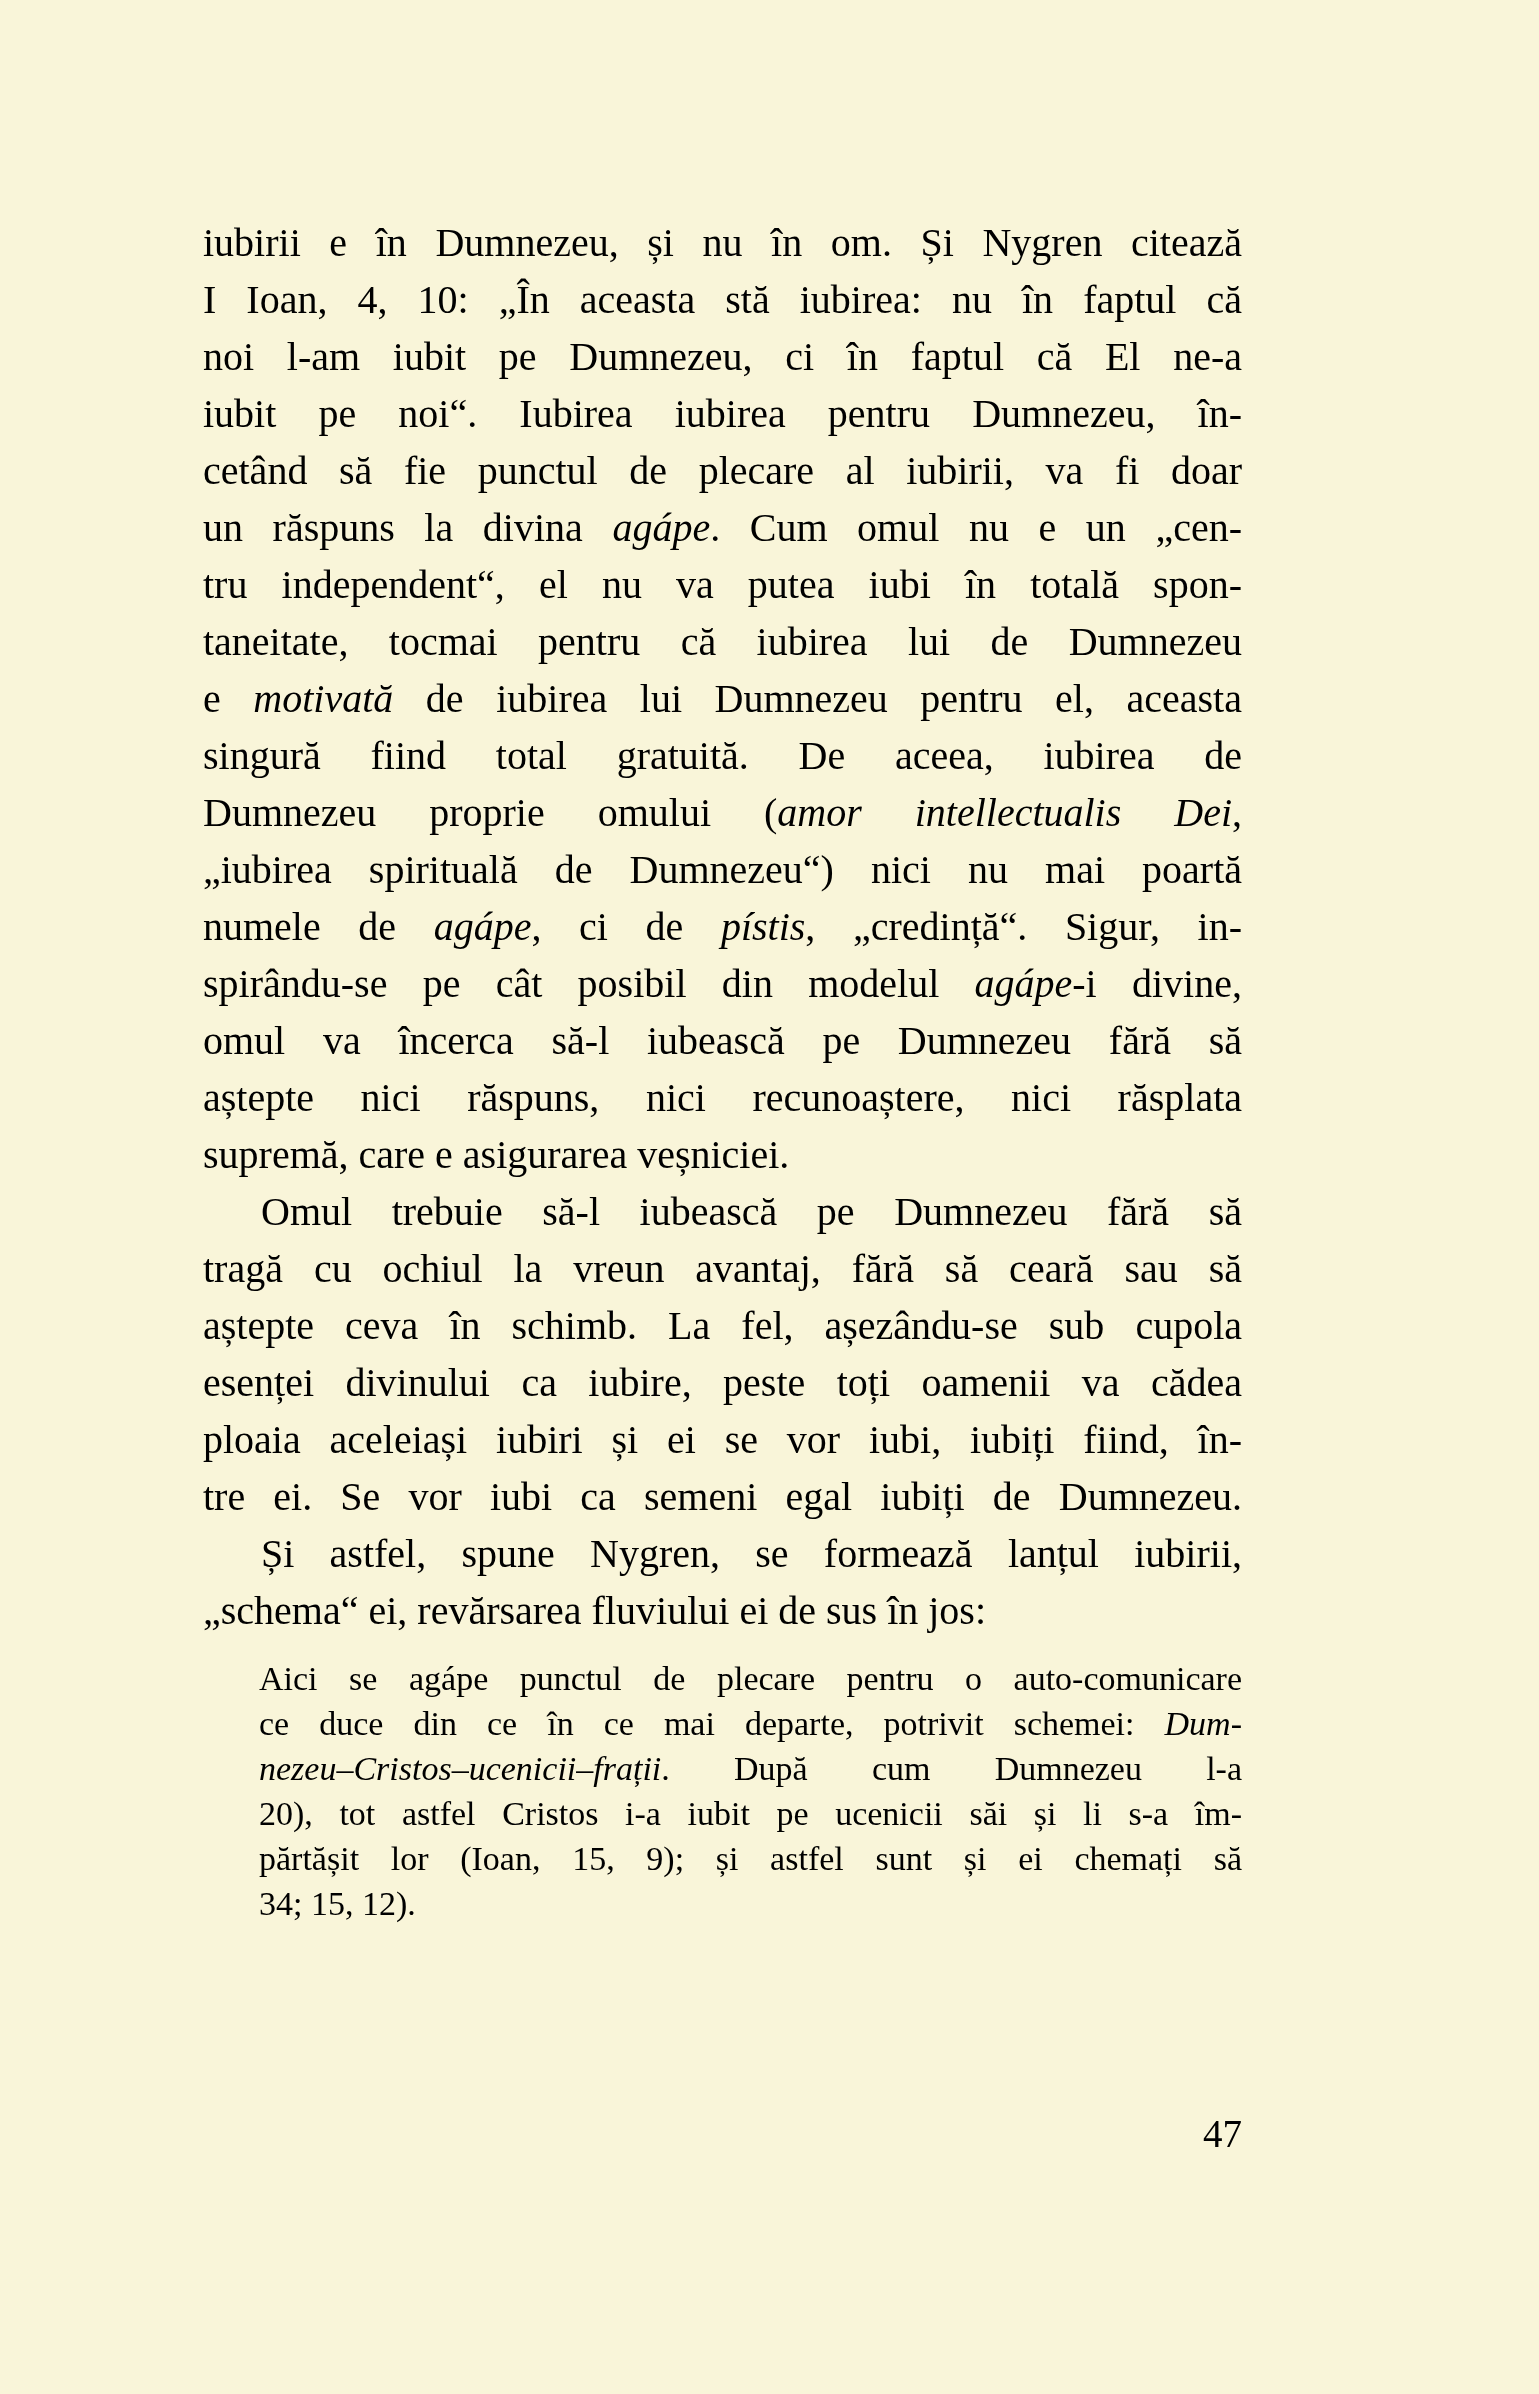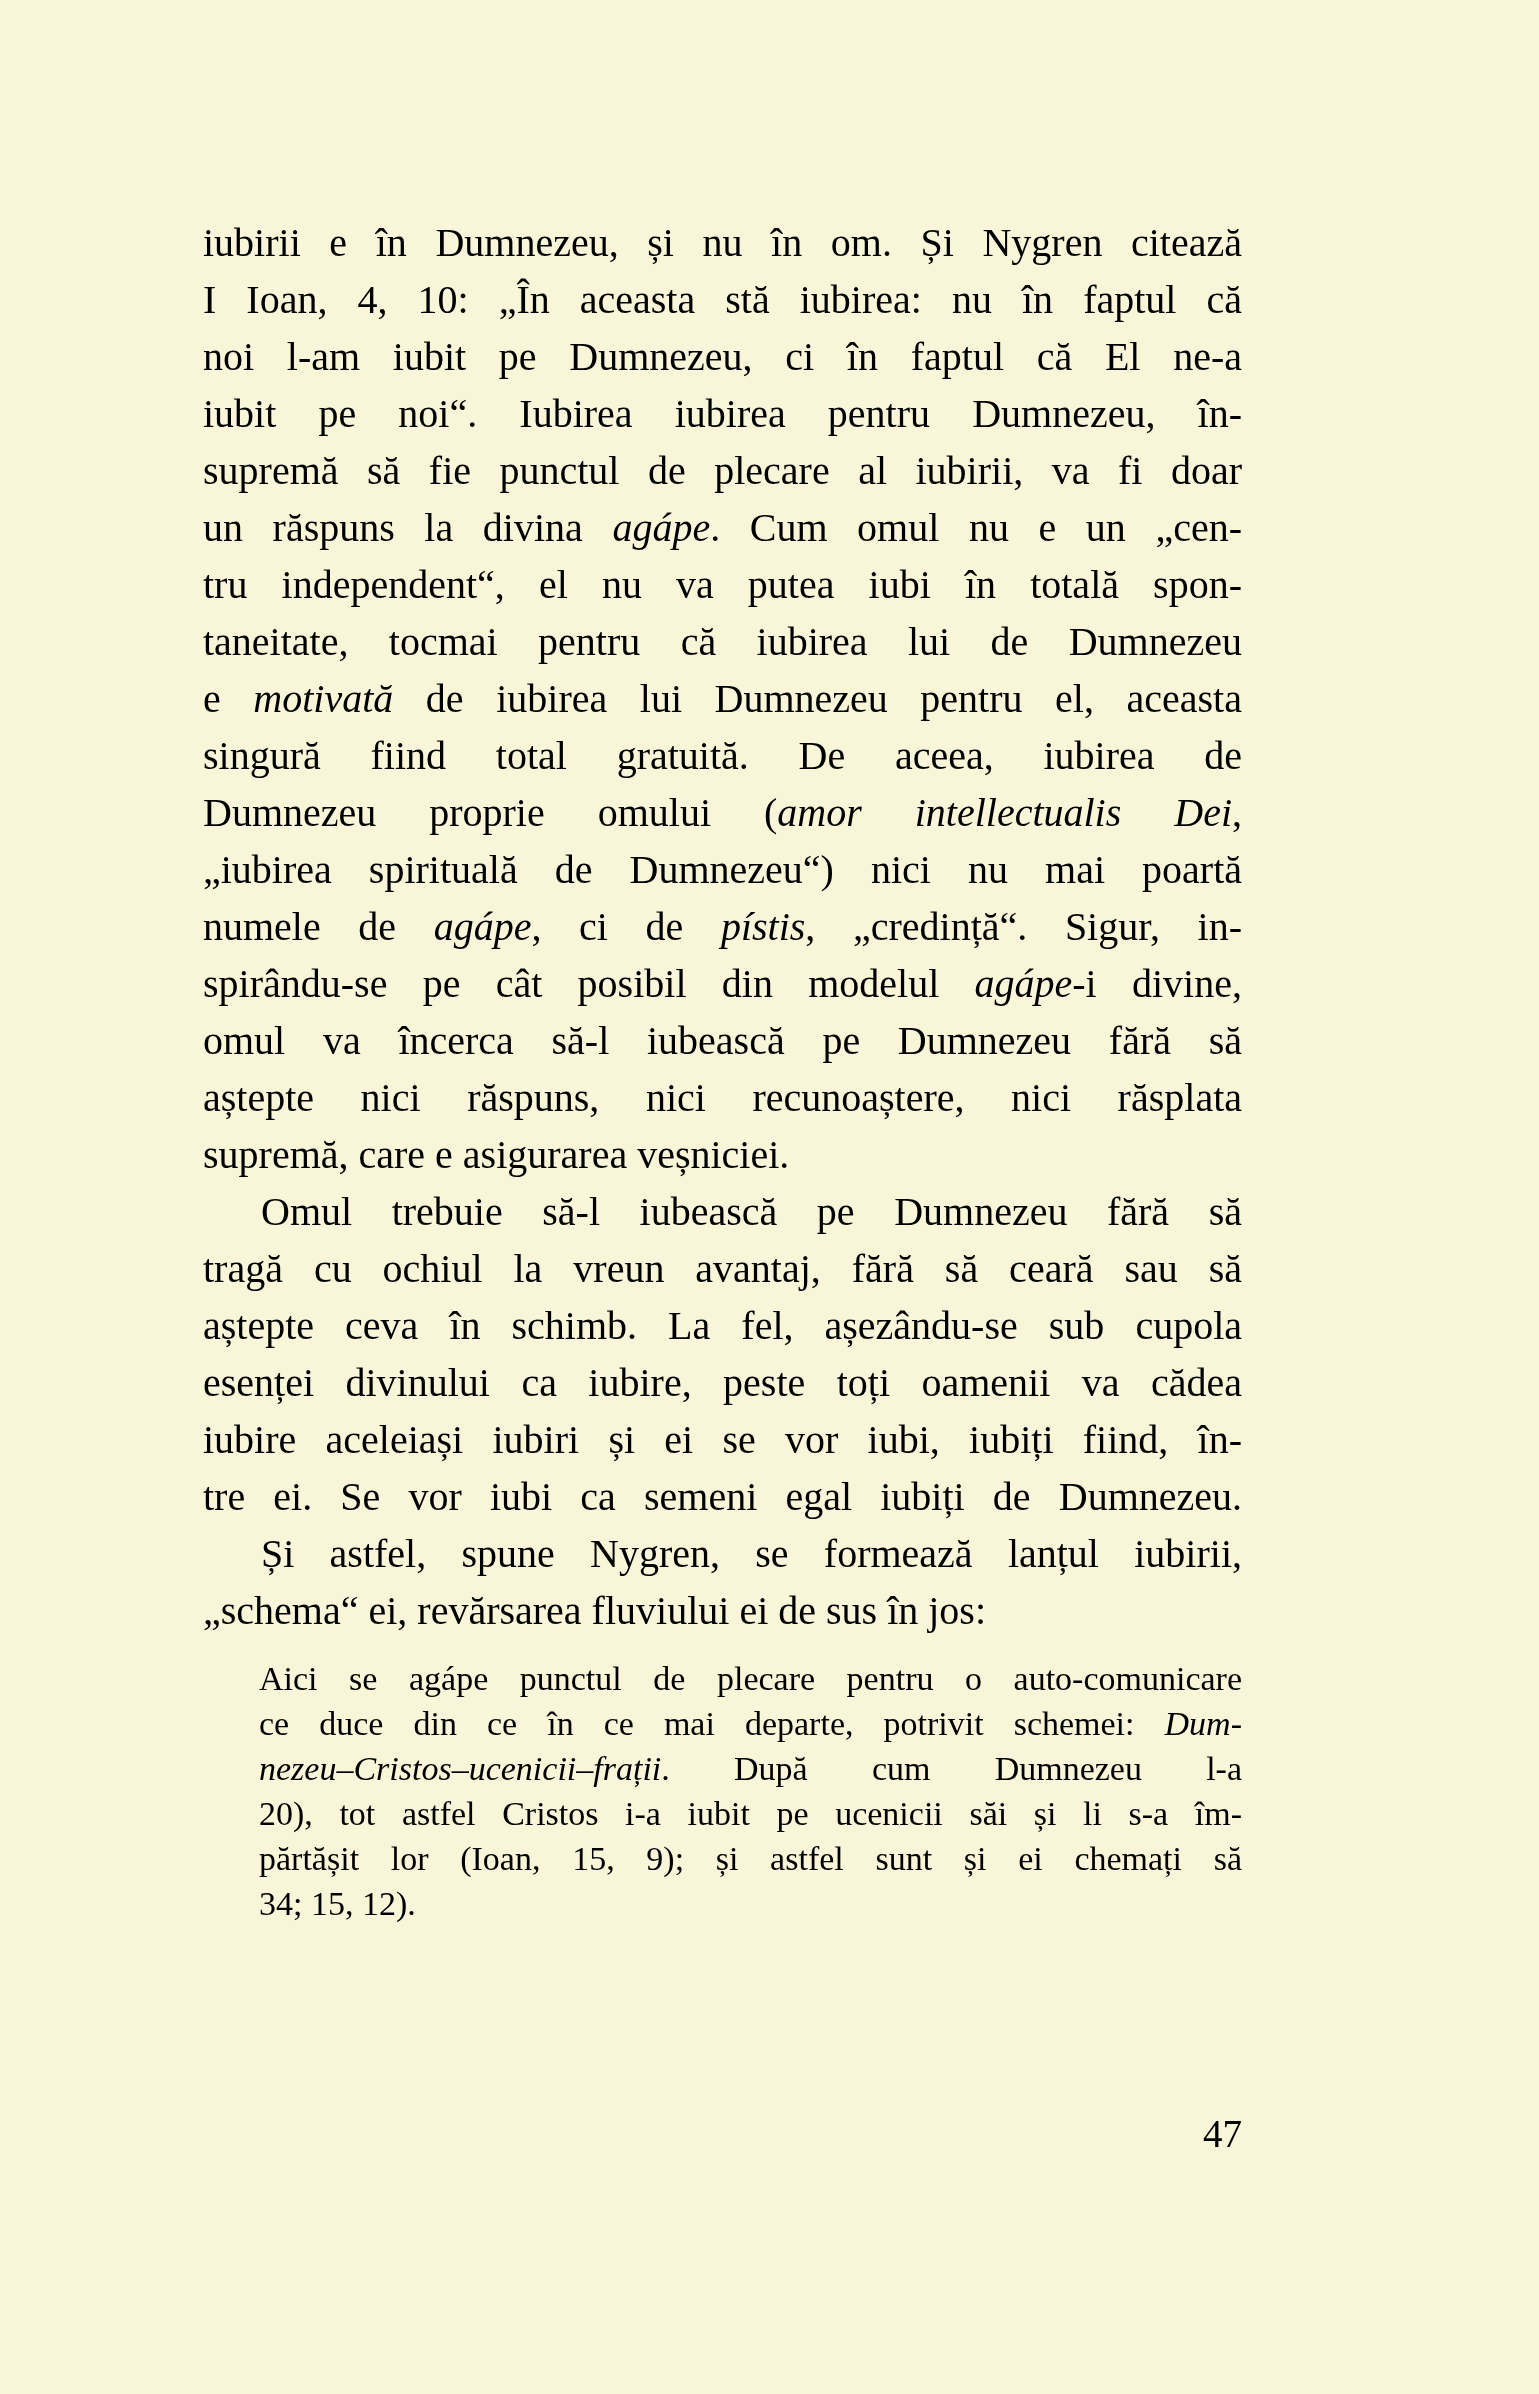--- a/index.html
+++ b/index.html
@@ -58,40 +58,40 @@
 </head>
 <body style="background: rgb(249, 245, 217);">
 
 <div class="page" style="color: #000000;">
   <div class="text-block">
       <div class="block paragraph">
         <div class="line">iubirii e în Dumnezeu, și nu în om. Și Nygren citează</div>
         <div class="line">I Ioan, 4, 10: „În aceasta stă iubirea: nu în faptul că</div>
         <div class="line">noi l-am iubit pe Dumnezeu, ci în faptul că El ne-a</div>
         <div class="line">iubit pe noi“. Iubirea iubirea pentru Dumnezeu, în-</div>
-        <div class="line">supremă să fie punctul de plecare al iubirii, va fi doar</div>
+        <div class="line">cetând să fie punctul de plecare al iubirii, va fi doar</div>
         <div class="line">un răspuns la divina <em>agápe</em>. Cum omul nu e un „cen-</div>
         <div class="line">tru independent“, el nu va putea iubi în totală spon-</div>
         <div class="line">taneitate, tocmai pentru că iubirea lui de Dumnezeu</div>
         <div class="line">e <em>motivată</em> de iubirea lui Dumnezeu pentru el, aceasta</div>
         <div class="line">singură fiind total gratuită. De aceea, iubirea de</div>
         <div class="line">Dumnezeu proprie omului (<em>amor intellectualis Dei</em>,</div>
         <div class="line">„iubirea spirituală de Dumnezeu“) nici nu mai poartă</div>
         <div class="line">numele de <em>agápe</em>, ci de <em>pístis</em>, „credință“. Sigur, in-</div>
         <div class="line">spirându-se pe cât posibil din modelul <em>agápe</em>-i divine,</div>
         <div class="line">omul va încerca să-l iubească pe Dumnezeu fără să</div>
         <div class="line">aștepte nici răspuns, nici recunoaștere, nici răsplata</div>
         <div class="line last">supremă, care e asigurarea veșniciei.</div>
       </div>
       <div class="block paragraph indent">
         <div class="line">Omul trebuie să-l iubească pe Dumnezeu fără să</div>
         <div class="line">tragă cu ochiul la vreun avantaj, fără să ceară sau să</div>
         <div class="line">aștepte ceva în schimb. La fel, așezându-se sub cupola</div>
         <div class="line">esenței divinului ca iubire, peste toți oamenii va cădea</div>
-        <div class="line">iubire aceleiași iubiri și ei se vor iubi, iubiți fiind, în-</div>
+        <div class="line">ploaia aceleiași iubiri și ei se vor iubi, iubiți fiind, în-</div>
         <div class="line">tre ei. Se vor iubi ca semeni egal iubiți de Dumnezeu.</div>
       </div>
       <div class="block paragraph indent">
         <div class="line">Și astfel, spune Nygren, se formează lanțul iubirii,</div>
         <div class="line last">„schema“ ei, revărsarea fluviului ei de sus în jos:</div>
       </div>
       <div class="block blockquote">
         <div class="line">Aici se agápe punctul de plecare pentru o auto-comunicare</div>
         <div class="line">ce duce din ce în ce mai departe, potrivit schemei: <em>Dum-</em></div>
         <div class="line"><em>nezeu–Cristos–ucenicii–frații</em>. După cum Dumnezeu l-a</div>

